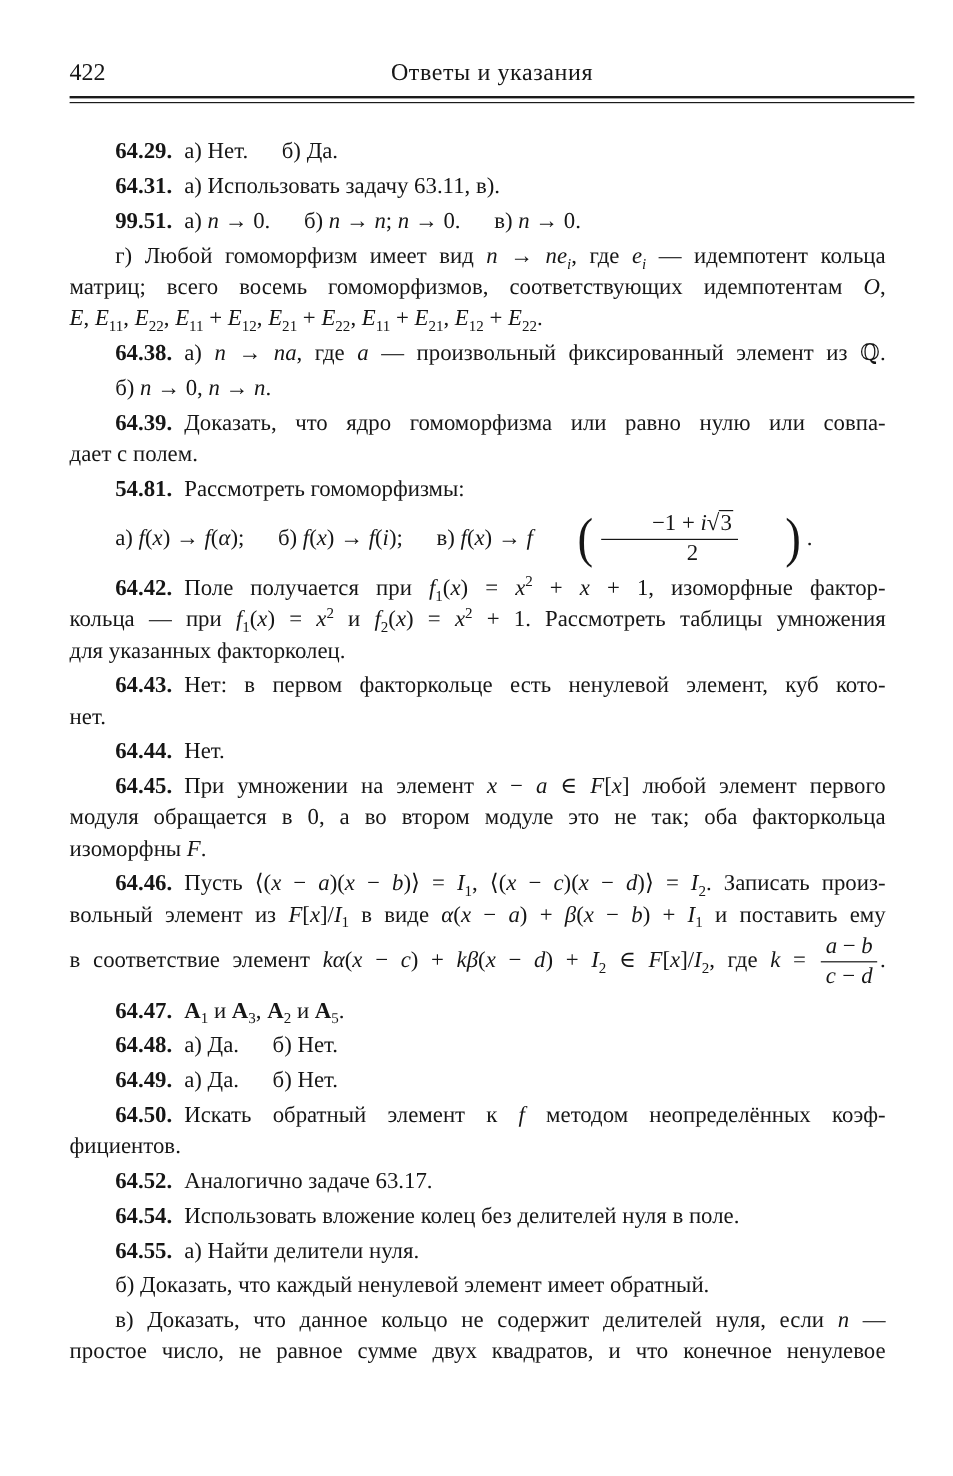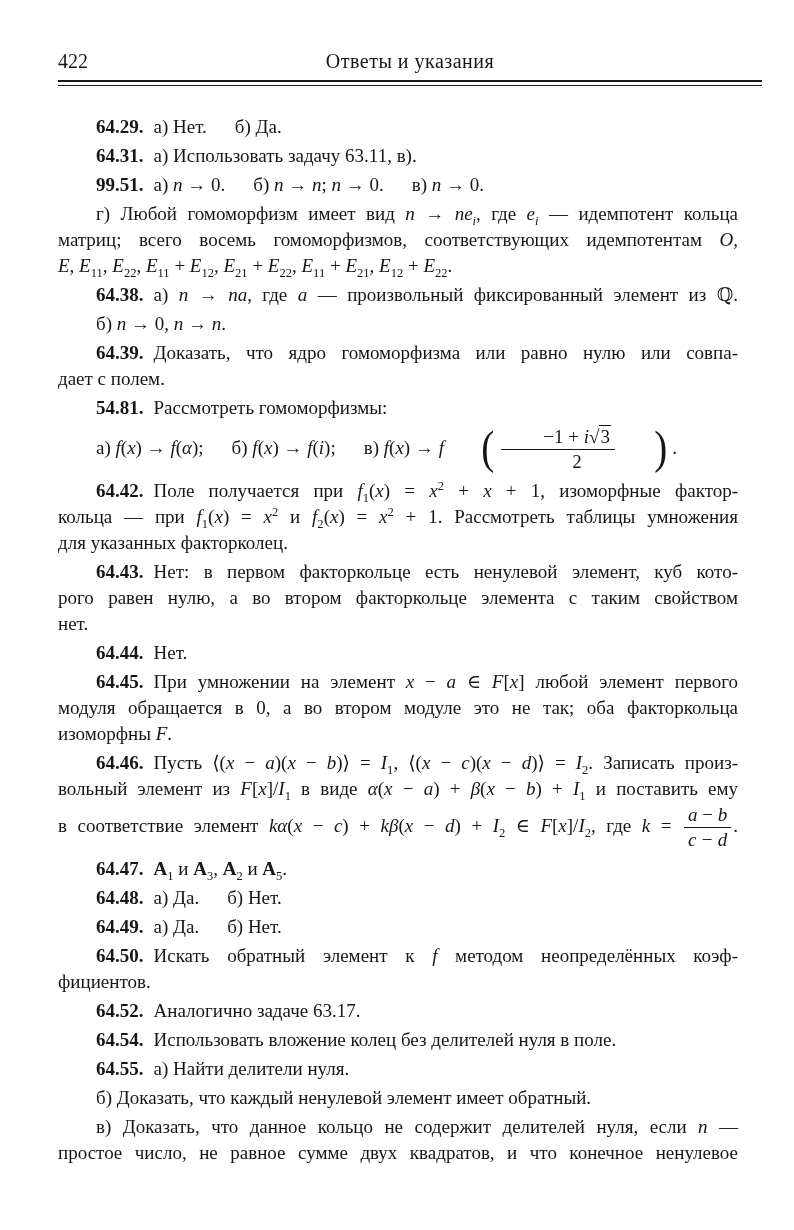--- a/index.html
+++ b/index.html
@@ -121,21 +121,20 @@
       <div class="para">
         <div class="line first">а) <i class="v">f</i>(<i class="v">x</i>) → <i class="v">f</i>(<i class="v">α</i>);<span class="gap" style="width: 28px;"></span>б) <i class="v">f</i>(<i class="v">x</i>) → <i class="v">f</i>(<i class="v">i</i>);<span class="gap" style="width: 28px;"></span>в) <i class="v">f</i>(<i class="v">x</i>) → <i class="v">f</i><span class="bigp">(</span><span class="frac"><span class="num">−1 + <i class="v">i</i><span class="sqrt"><span class="rsign">√</span><span class="rbody">3</span></span></span><span class="den">2</span></span><span class="bigp">)</span>.</div>
       </div>
       <div class="para">
         <div class="line just first"><b>64.42.</b><span class="gap" style="width: 10px;"></span>Поле получается при <i class="v">f</i><sub>1</sub>(<i class="v">x</i>) = <i class="v">x</i><sup>2</sup> + <i class="v">x</i> + 1, изоморфные фактор-</div>
         <div class="line just">кольца — при <i class="v">f</i><sub>1</sub>(<i class="v">x</i>) = <i class="v">x</i><sup>2</sup> и <i class="v">f</i><sub>2</sub>(<i class="v">x</i>) = <i class="v">x</i><sup>2</sup> + 1. Рассмотреть таблицы умножения</div>
         <div class="line">для указанных факторколец.</div>
       </div>
       <div class="para">
         <div class="line just first"><b>64.43.</b><span class="gap" style="width: 10px;"></span>Нет: в первом факторкольце есть ненулевой элемент, куб кото-</div>
-        <div class="line just">рого равен нулю, а во втором факторкольце элемента с таким свойством</div>
         <div class="line">нет.</div>
       </div>
       <div class="para">
         <div class="line first"><b>64.44.</b><span class="gap" style="width: 10px;"></span>Нет.</div>
       </div>
       <div class="para">
         <div class="line just first"><b>64.45.</b><span class="gap" style="width: 10px;"></span>При умножении на элемент <i class="v">x</i> − <i class="v">a</i> ∈ <i class="v">F</i>[<i class="v">x</i>] любой элемент первого</div>
         <div class="line just">модуля обращается в 0, а во втором модуле это не так; оба факторкольца</div>
         <div class="line">изоморфны <i class="v">F</i>.</div>
       </div>

